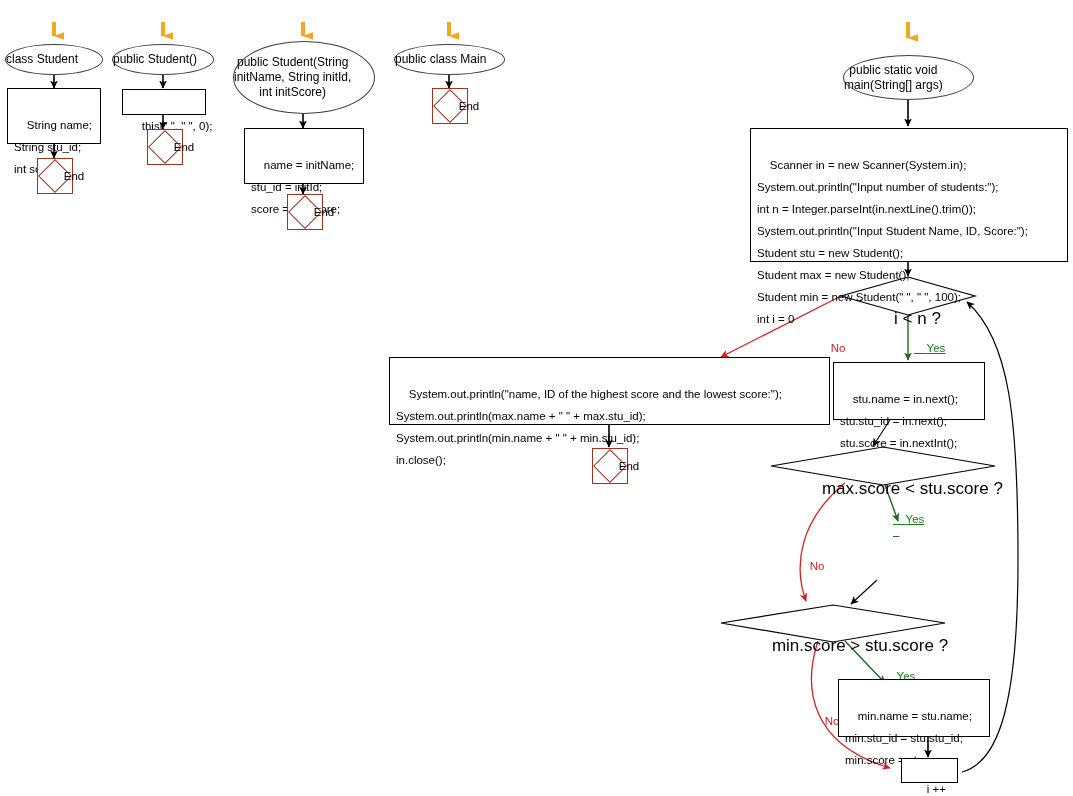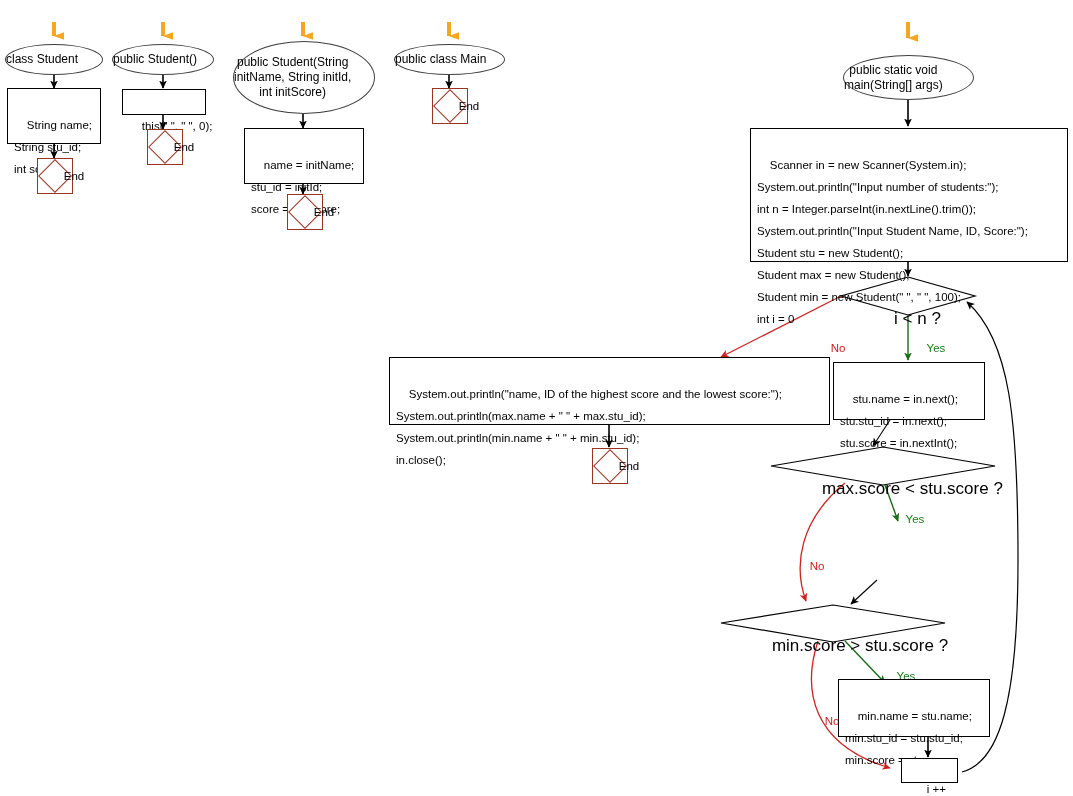--- a/index.html
+++ b/index.html
@@ -88,21 +88,21 @@
     font-size: 17px;
     color: #000000;
     white-space: pre;
     text-align: center;
   }
   .edgelabel {
     position: absolute;
     font-size: 11.5px;
     white-space: pre;
   }
-  .lbl-yes { color: #1a7a1a; }
+  .lbl-yes { color: #1a7a1a; text-decoration: underline; }
   .lbl-no  { color: #cc2222; }
 </style>
 </head>
 <body>
 
 <div id="canvas">
 
   <svg class="layer" viewBox="0 0 1073 796">
     <defs>
       <marker id="ah-black" markerWidth="9" markerHeight="9" refX="7.5" refY="4.5" orient="auto" markerUnits="userSpaceOnUse">

